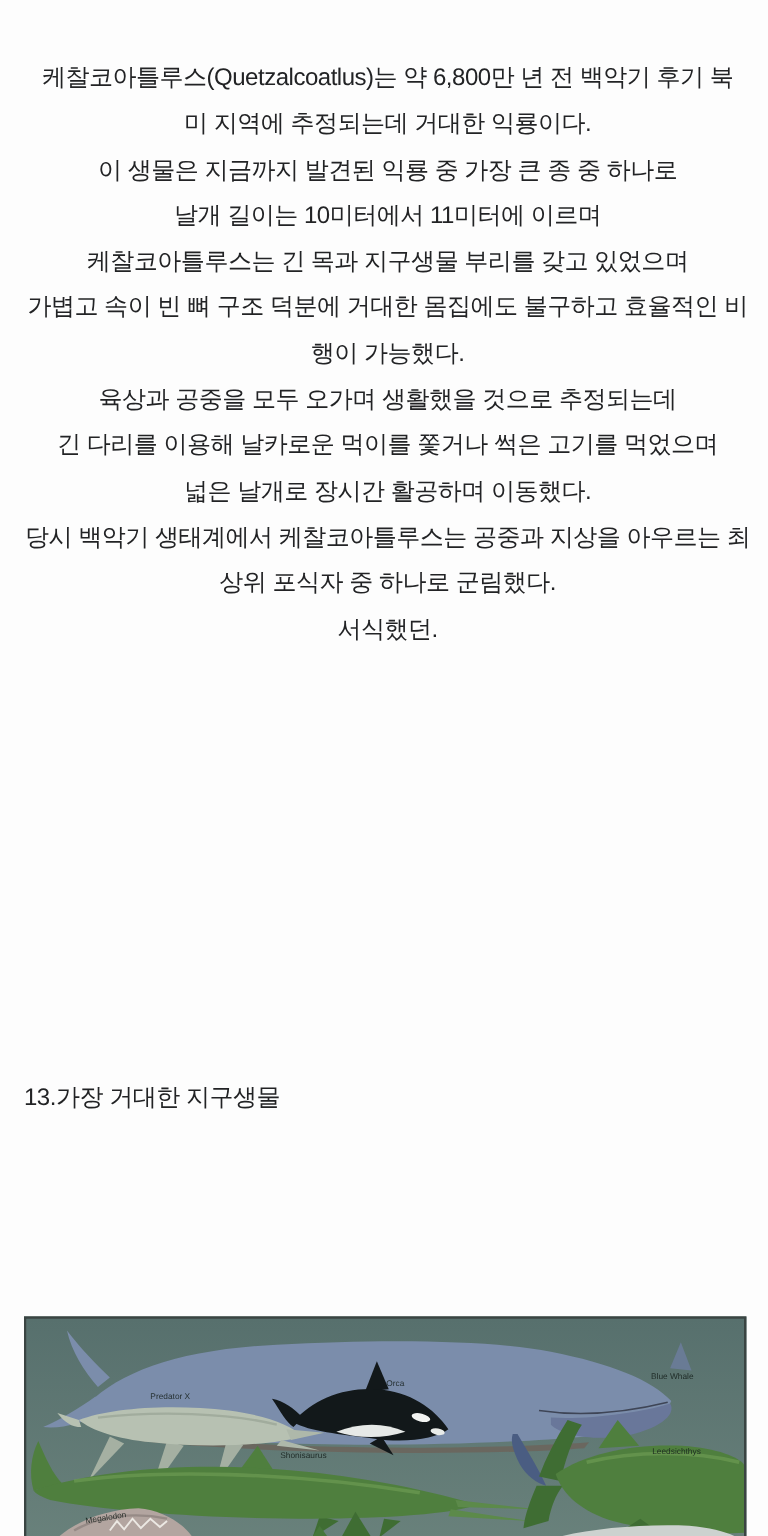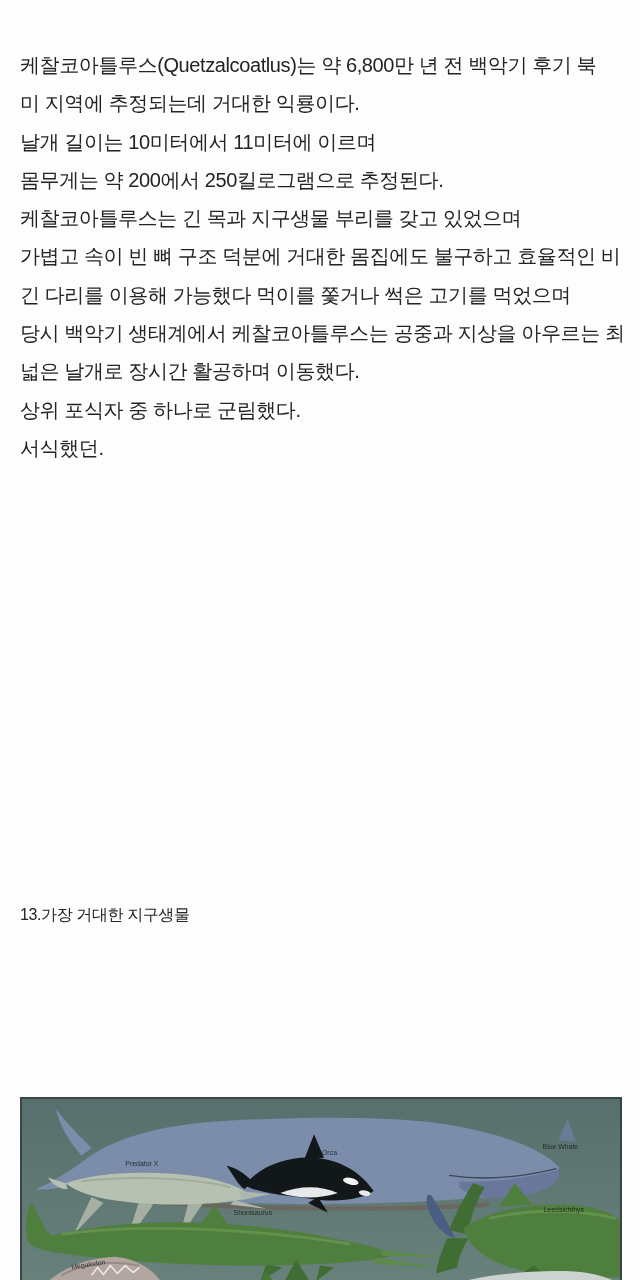--- a/index.html
+++ b/index.html
@@ -7,49 +7,51 @@
   body {
     width:640px; height:1280px; overflow:hidden; position:relative;
     background:#fdfdfd;
     font-family:"Liberation Sans","DejaVu Sans",sans-serif;
   }
   .article {
     position:absolute; left:20px; top:46px; width:606px;
     color:#222325; font-size:20px; letter-spacing:-0.4px;
   }
   .article .line {
-    height:38.3px; line-height:38.3px; white-space:nowrap; overflow:visible;
+    height:38.3px; line-height:38.3px; white-space:nowrap; overflow:visible;text-align:center;
   }
   .section-title {
     position:absolute; left:20px; top:901px;
-    color:#222325; font-size:16px; letter-spacing:-0.4px; line-height:28px;
+    color:#222325; font-size:20px; letter-spacing:-0.4px; line-height:28px;
   }
   .figure {
     position:absolute; left:20px; top:1097px; width:602px; height:200px;
     border:2px solid #3a4442; background:#5e7673;
   }
   .figure svg { display:block; width:100%; height:100%; }
   svg text {
     font-family:"Liberation Sans","DejaVu Sans",sans-serif;
     font-size:7px; opacity:.85;
   }
 </style>
 </head>
 <body>
 
 <div class="article">
   <div class="line">케찰코아틀루스(Quetzalcoatlus)는 약 6,800만 년 전 백악기 후기 북</div>
   <div class="line">미 지역에 추정되는데 거대한 익룡이다.</div>
+  <div class="line">이 생물은 지금까지 발견된 익룡 중 가장 큰 종 중 하나로</div>
   <div class="line">날개 길이는 10미터에서 11미터에 이르며</div>
-  <div class="line">몸무게는 약 200에서 250킬로그램으로 추정된다.</div>
   <div class="line">케찰코아틀루스는 긴 목과 지구생물 부리를 갖고 있었으며</div>
   <div class="line">가볍고 속이 빈 뼈 구조 덕분에 거대한 몸집에도 불구하고 효율적인 비</div>
-  <div class="line">긴 다리를 이용해 가능했다 먹이를 쫓거나 썩은 고기를 먹었으며</div>
+  <div class="line">행이 가능했다.</div>
+  <div class="line">육상과 공중을 모두 오가며 생활했을 것으로 추정되는데</div>
+  <div class="line">긴 다리를 이용해 날카로운 먹이를 쫓거나 썩은 고기를 먹었으며</div>
+  <div class="line">넓은 날개로 장시간 활공하며 이동했다.</div>
   <div class="line">당시 백악기 생태계에서 케찰코아틀루스는 공중과 지상을 아우르는 최</div>
-  <div class="line">넓은 날개로 장시간 활공하며 이동했다.</div>
   <div class="line">상위 포식자 중 하나로 군림했다.</div>
   <div class="line">서식했던.</div>
 </div>
 
 <div class="section-title">13.가장 거대한 지구생물</div>
 
 <div class="figure">
   <svg viewBox="0 0 602 200" preserveAspectRatio="none">
     <defs>
       <linearGradient id="bg" x1="0" y1="0" x2="0" y2="1">

